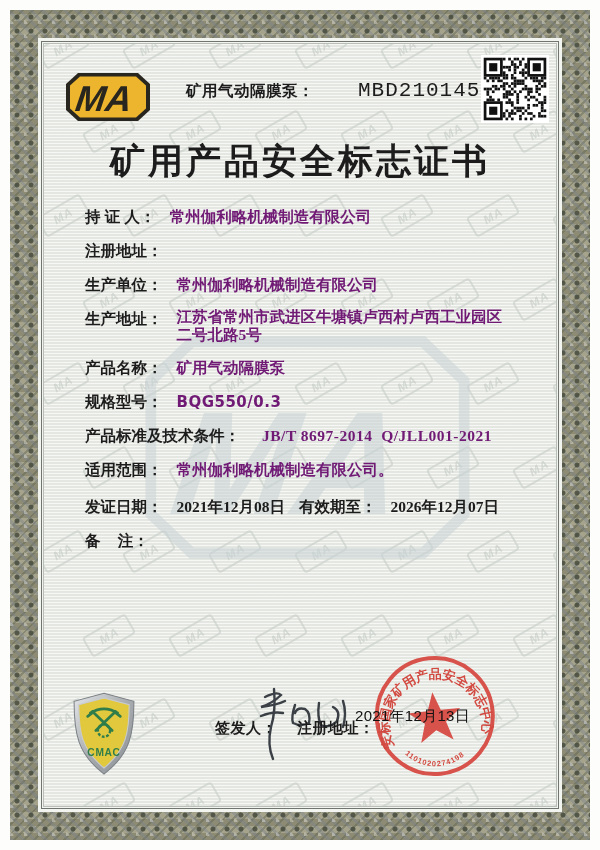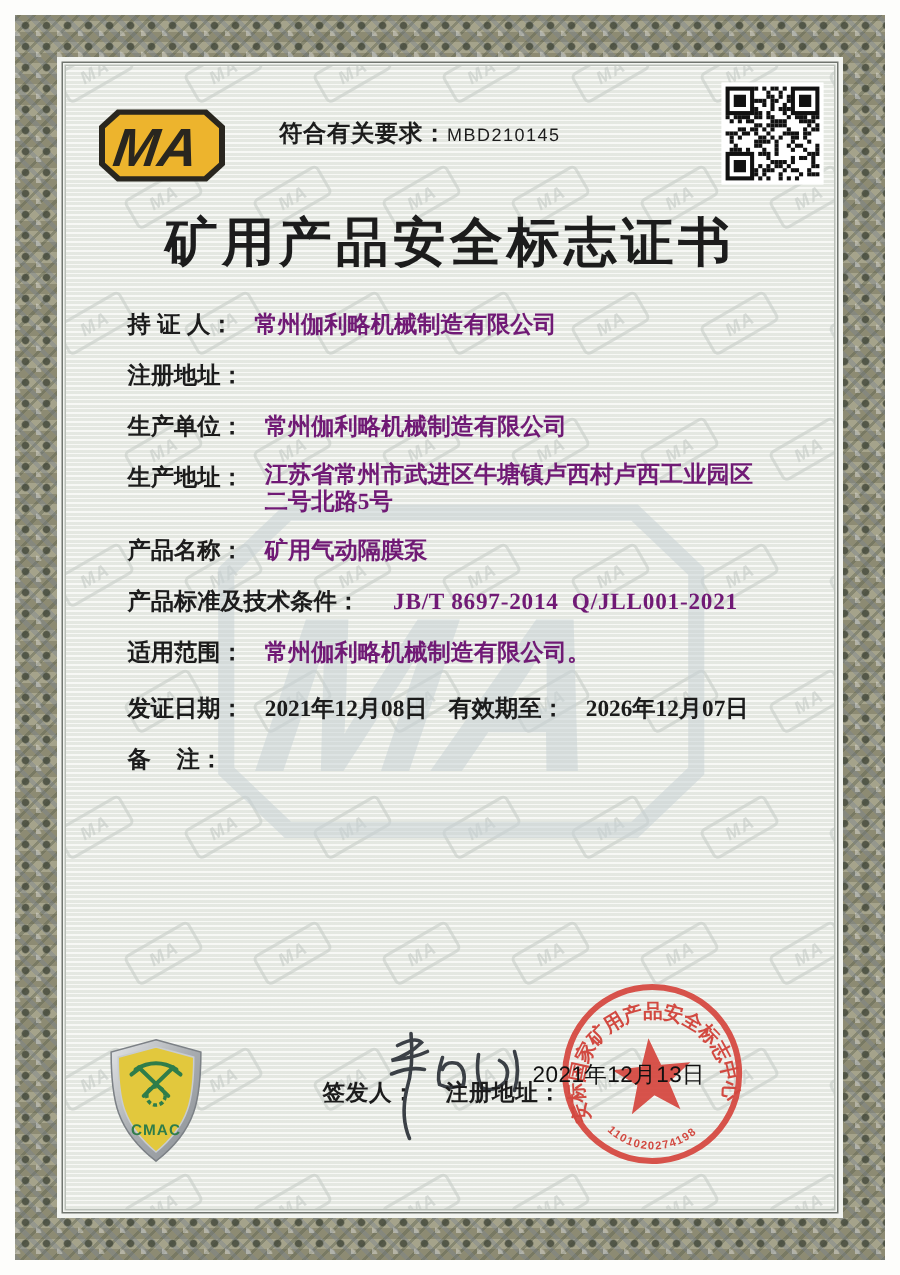--- a/index.html
+++ b/index.html
@@ -23,21 +23,21 @@
   #wm-tags{position:absolute;inset:44px;overflow:hidden;z-index:1;pointer-events:none;}
   .wm-tag{position:absolute;width:46px;height:19px;border:2px solid #c7cdc8;border-radius:4px;
     color:#c4cac5;font:italic bold 12px "Liberation Sans",sans-serif;display:flex;align-items:center;justify-content:center;
     transform:rotate(-30deg);opacity:.6;letter-spacing:1px;}
   .wm-center{position:absolute;left:140px;top:330px;width:335px;height:235px;z-index:1;opacity:.55;pointer-events:none;}
   
   .content{position:absolute;inset:0;z-index:3;}
   .ma-logo{position:absolute;left:64px;top:70px;width:88px;height:54px;}
   .hdr-line{position:absolute;left:186px;top:79px;font-size:15.5px;}
   .hdr-label{font-weight:bold;letter-spacing:.5px;}
-  .hdr-number{font-family:Liberation Sans, sans-serif;font-size:12px;letter-spacing:1px;}
+  .hdr-number{font-family:Liberation Mono, monospace;font-size:21px;letter-spacing:1px;margin-left:44px;}
   .qr{position:absolute;left:481px;top:55px;width:68px;height:68px;background:#fff;}
   .title{position:absolute;left:0;right:0;top:138px;text-align:center;
     font-family:"Liberation Serif","DejaVu Serif",serif;font-weight:bold;font-size:35px;letter-spacing:3px;}
   .rows{position:absolute;left:43px;right:43px;top:207px;padding:0 40px 0 42px;}
   .row{display:flex;align-items:flex-start;margin-bottom:14px;font-size:15.5px;line-height:20px;}
   .row-label{font-weight:bold;white-space:pre;flex:0 0 auto;text-align:right;}
   .row-value{margin-left:14px;font-family:"Liberation Serif","DejaVu Serif",serif;font-weight:bold;color:#701a75;white-space:pre-wrap;}
   .row.wrap2 .row-value{line-height:18px;max-width:382px;margin-top:-1px;}
   .row.model .row-value{font-family:"DejaVu Sans",sans-serif;font-weight:bold;font-size:15px;letter-spacing:.5px;}
   .row.std .row-value{margin-left:22px;letter-spacing:.5px;}
@@ -139,21 +139,21 @@
     <text x="170" y="188" text-anchor="middle" transform="skewX(-8)" font-family="Liberation Sans, sans-serif" font-weight="bold" font-style="italic" font-size="150" fill="#c9d3d6">MA</text>
   </svg>
 
   <div class="content">
 
     <svg class="ma-logo" viewBox="0 0 176 108">
       <polygon points="4,28 28,6 148,6 172,28 172,80 148,102 28,102 4,80" fill="#29261f"></polygon>
       <polygon points="12,31 32,13 144,13 164,31 164,77 144,95 32,95 12,77" fill="#edb42d"></polygon>
       <text x="88" y="82" text-anchor="middle" transform="skewX(-8)" font-family="Liberation Sans, sans-serif" font-weight="bold" font-style="italic" font-size="72" fill="#29261f">MA</text>
     </svg>
-    <div class="hdr-line"><span class="hdr-label">符合有关要求：</span><span class="hdr-number">MBD210145</span></div>
+    <div class="hdr-line"><span class="hdr-label">矿用气动隔膜泵：</span><span class="hdr-number">MBD210145</span></div>
     <svg class="qr" id="qr-svg" viewBox="0 0 25 25">
         <rect x="0" y="0" width="25" height="25" fill="#ffffff"></rect>
         <rect x="8" y="1" width="1" height="1" fill="#111"></rect>
         <rect x="10" y="1" width="1" height="1" fill="#111"></rect>
         <rect x="12" y="1" width="1" height="1" fill="#111"></rect>
         <rect x="13" y="1" width="1" height="1" fill="#111"></rect>
         <rect x="15" y="1" width="1" height="1" fill="#111"></rect>
         <rect x="11" y="2" width="1" height="1" fill="#111"></rect>
         <rect x="14" y="2" width="1" height="1" fill="#111"></rect>
         <rect x="11" y="3" width="1" height="1" fill="#111"></rect>
@@ -342,20 +342,24 @@
         <span class="row-value">常州伽利略机械制造有限公司</span>
       </div>
       <div class="row wrap2">
         <span class="row-label">生产地址：</span>
         <span class="row-value">江苏省常州市武进区牛塘镇卢西村卢西工业园区二号北路5号</span>
       </div>
       <div class="row">
         <span class="row-label">产品名称：</span>
         <span class="row-value">矿用气动隔膜泵</span>
       </div>
+      <div class="row model">
+        <span class="row-label">规格型号：</span>
+        <span class="row-value">BQG550/0.3</span>
+      </div>
       <div class="row std">
         <span class="row-label">产品标准及技术条件：</span>
         <span class="row-value">JB/T 8697-2014  Q/JLL001-2021</span>
       </div>
       <div class="row">
         <span class="row-label">适用范围：</span>
         <span class="row-value">常州伽利略机械制造有限公司。</span>
       </div>
       <div class="row dates">
         <span class="row-label">发证日期：</span>

